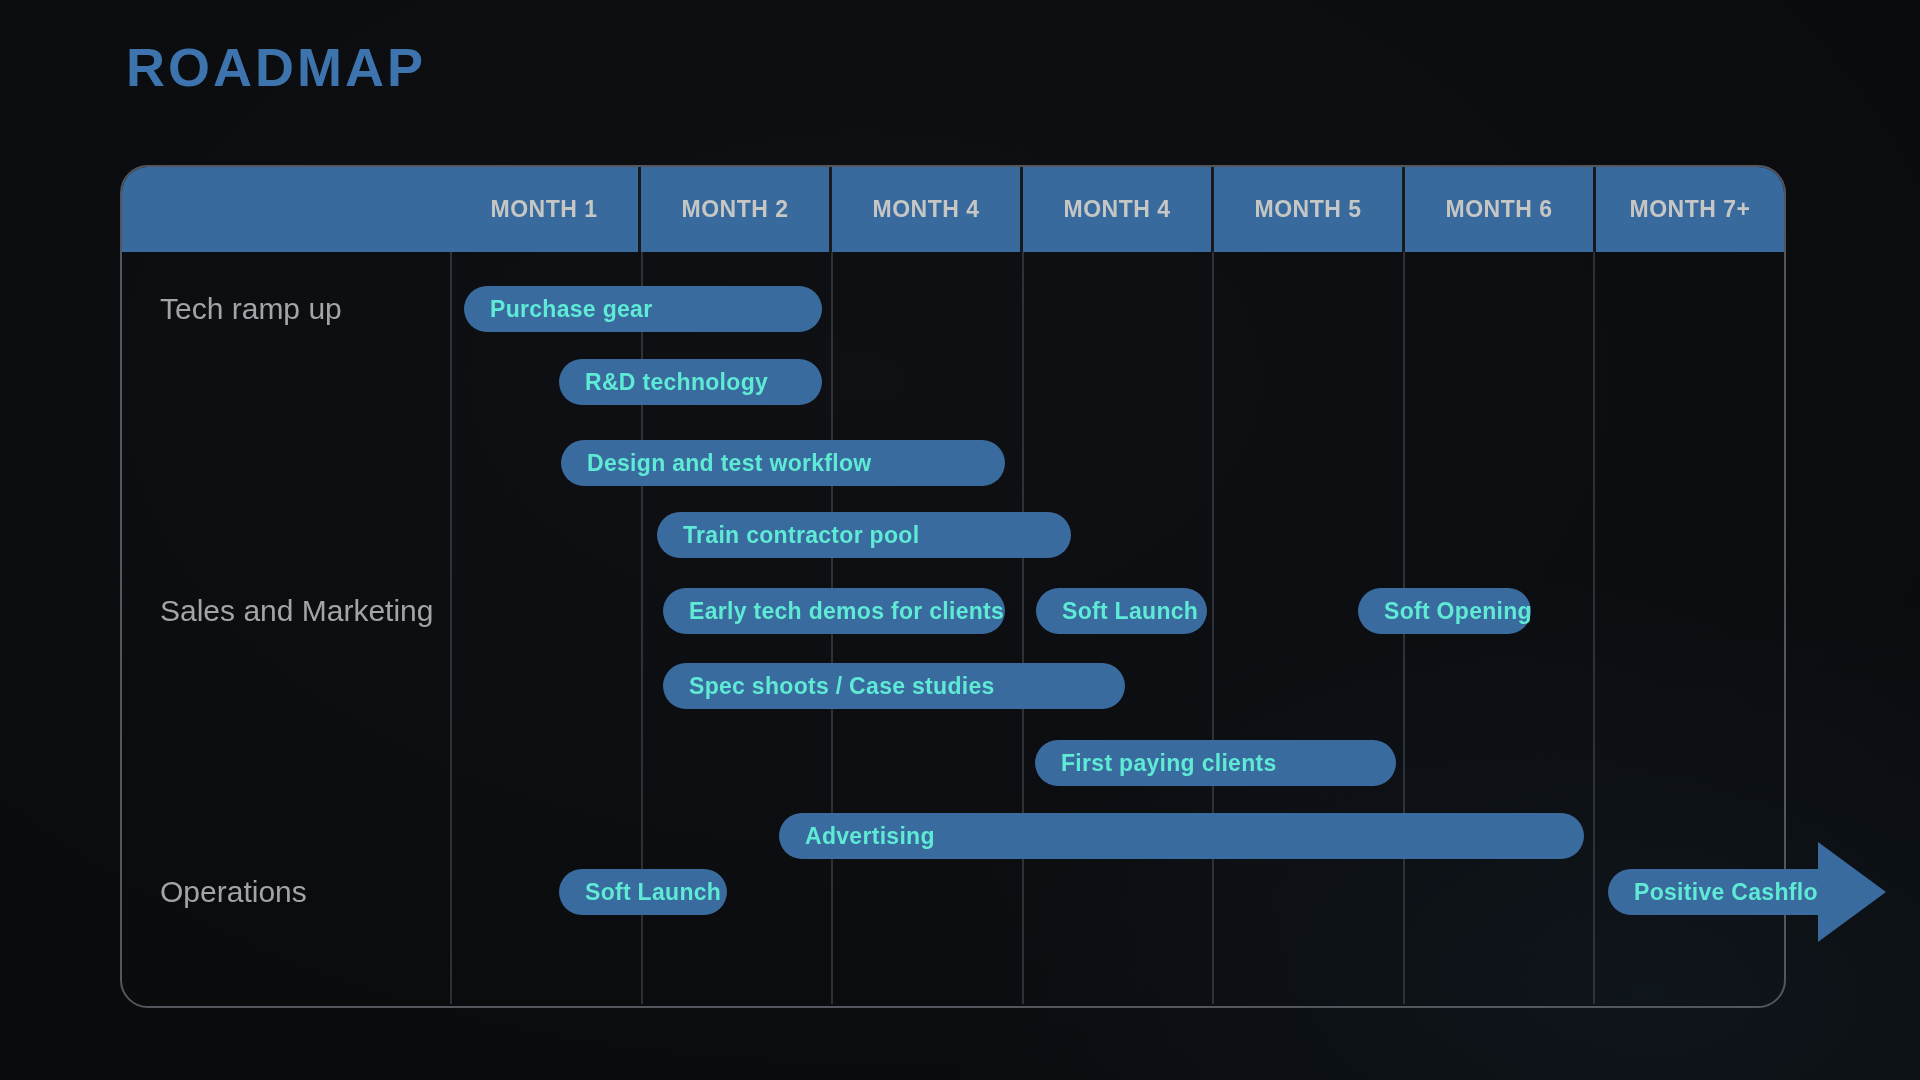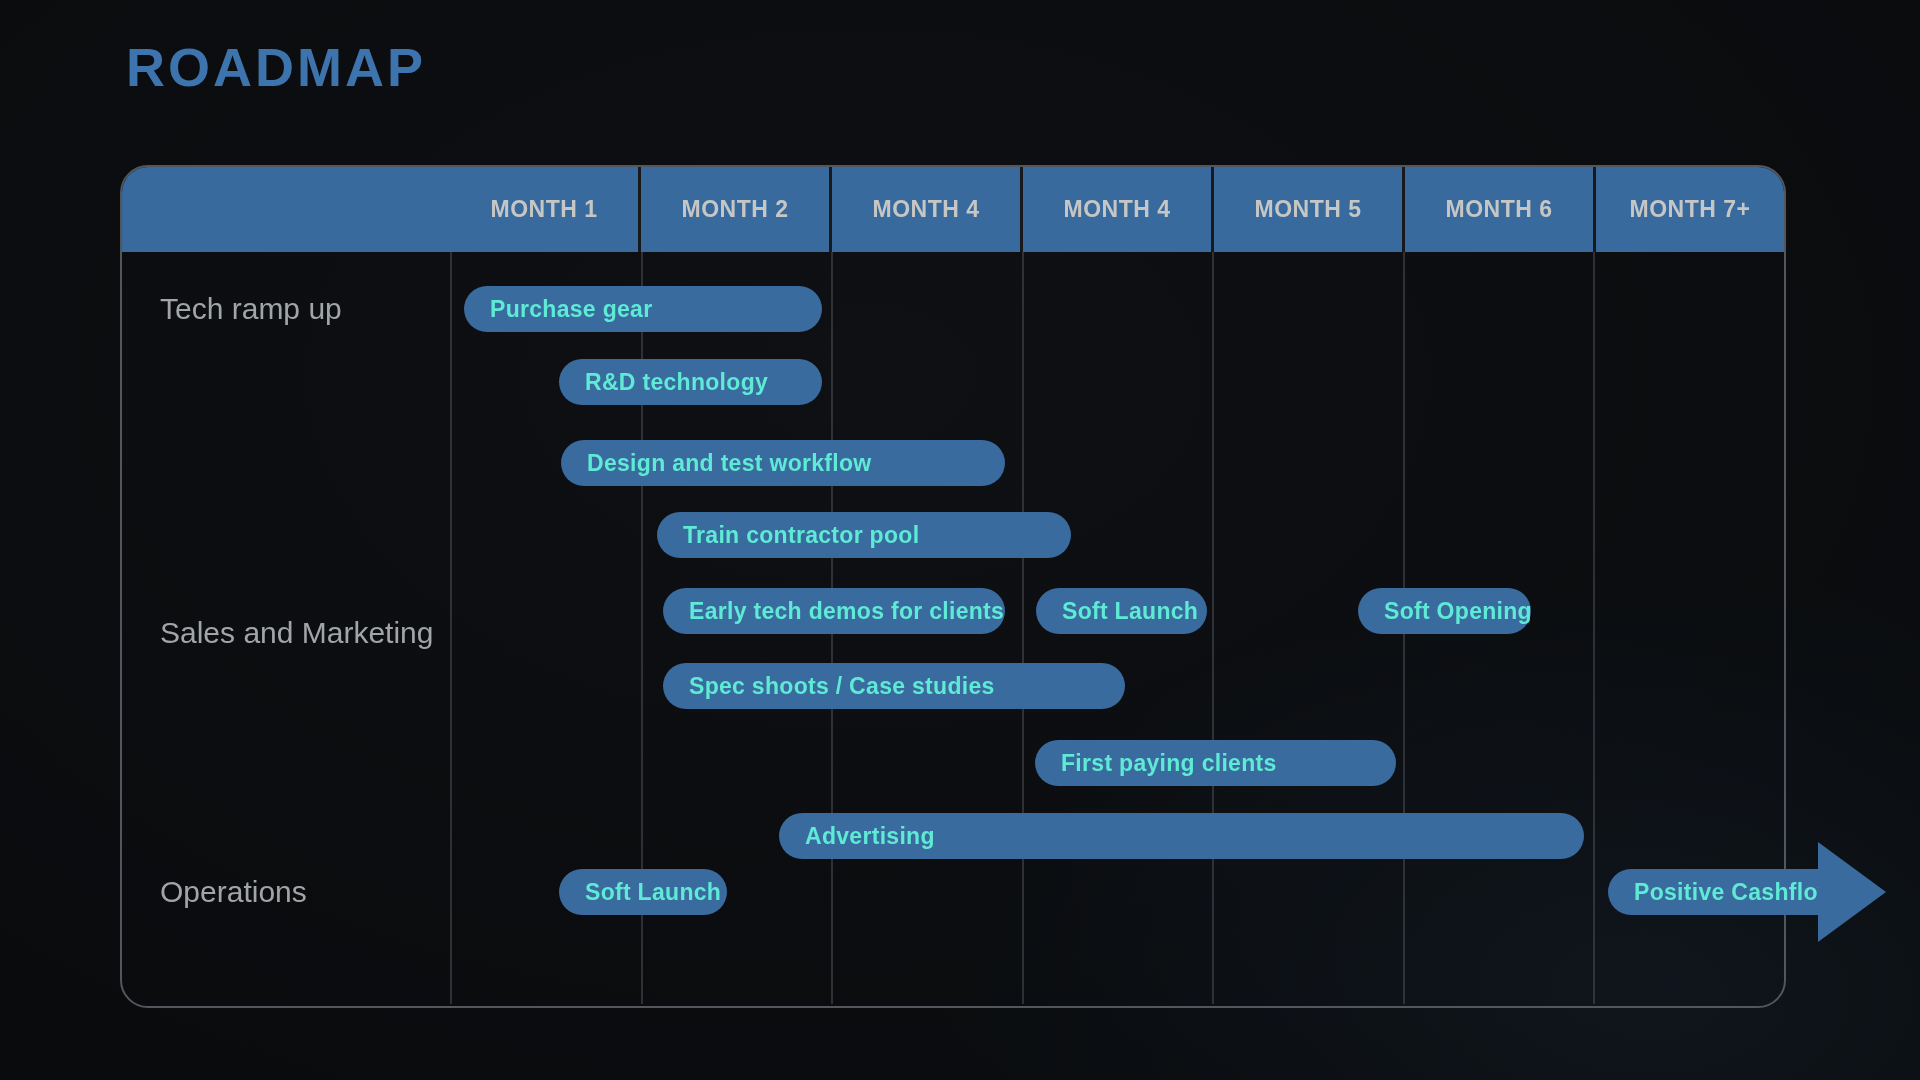--- a/index.html
+++ b/index.html
@@ -94,21 +94,21 @@
     <div class="gantt-body">
 
     <div class="vline" style="left: 328px;"></div>
         <div class="vline" style="left: 518.571px;"></div>
         <div class="vline" style="left: 709.143px;"></div>
         <div class="vline" style="left: 899.714px;"></div>
         <div class="vline" style="left: 1090.29px;"></div>
         <div class="vline" style="left: 1280.86px;"></div>
         <div class="vline" style="left: 1471.43px;"></div>
         <div class="row-label" style="top: 142px;">Tech ramp up</div>
-        <div class="row-label" style="top: 444px; margin-top: 22px;">Sales and Marketing</div>
+        <div class="row-label" style="top: 444px;">Sales and Marketing</div>
         <div class="row-label" style="top: 725px;">Operations</div>
         <div class="bar" style="left: 342px; top: 119px; width: 358px;">
           <span>Purchase gear</span>
         </div>
         <div class="bar" style="left: 437px; top: 192px; width: 263px;">
           <span>R&amp;D technology</span>
         </div>
         <div class="bar" style="left: 439px; top: 273px; width: 444px;">
           <span>Design and test workflow</span>
         </div>

